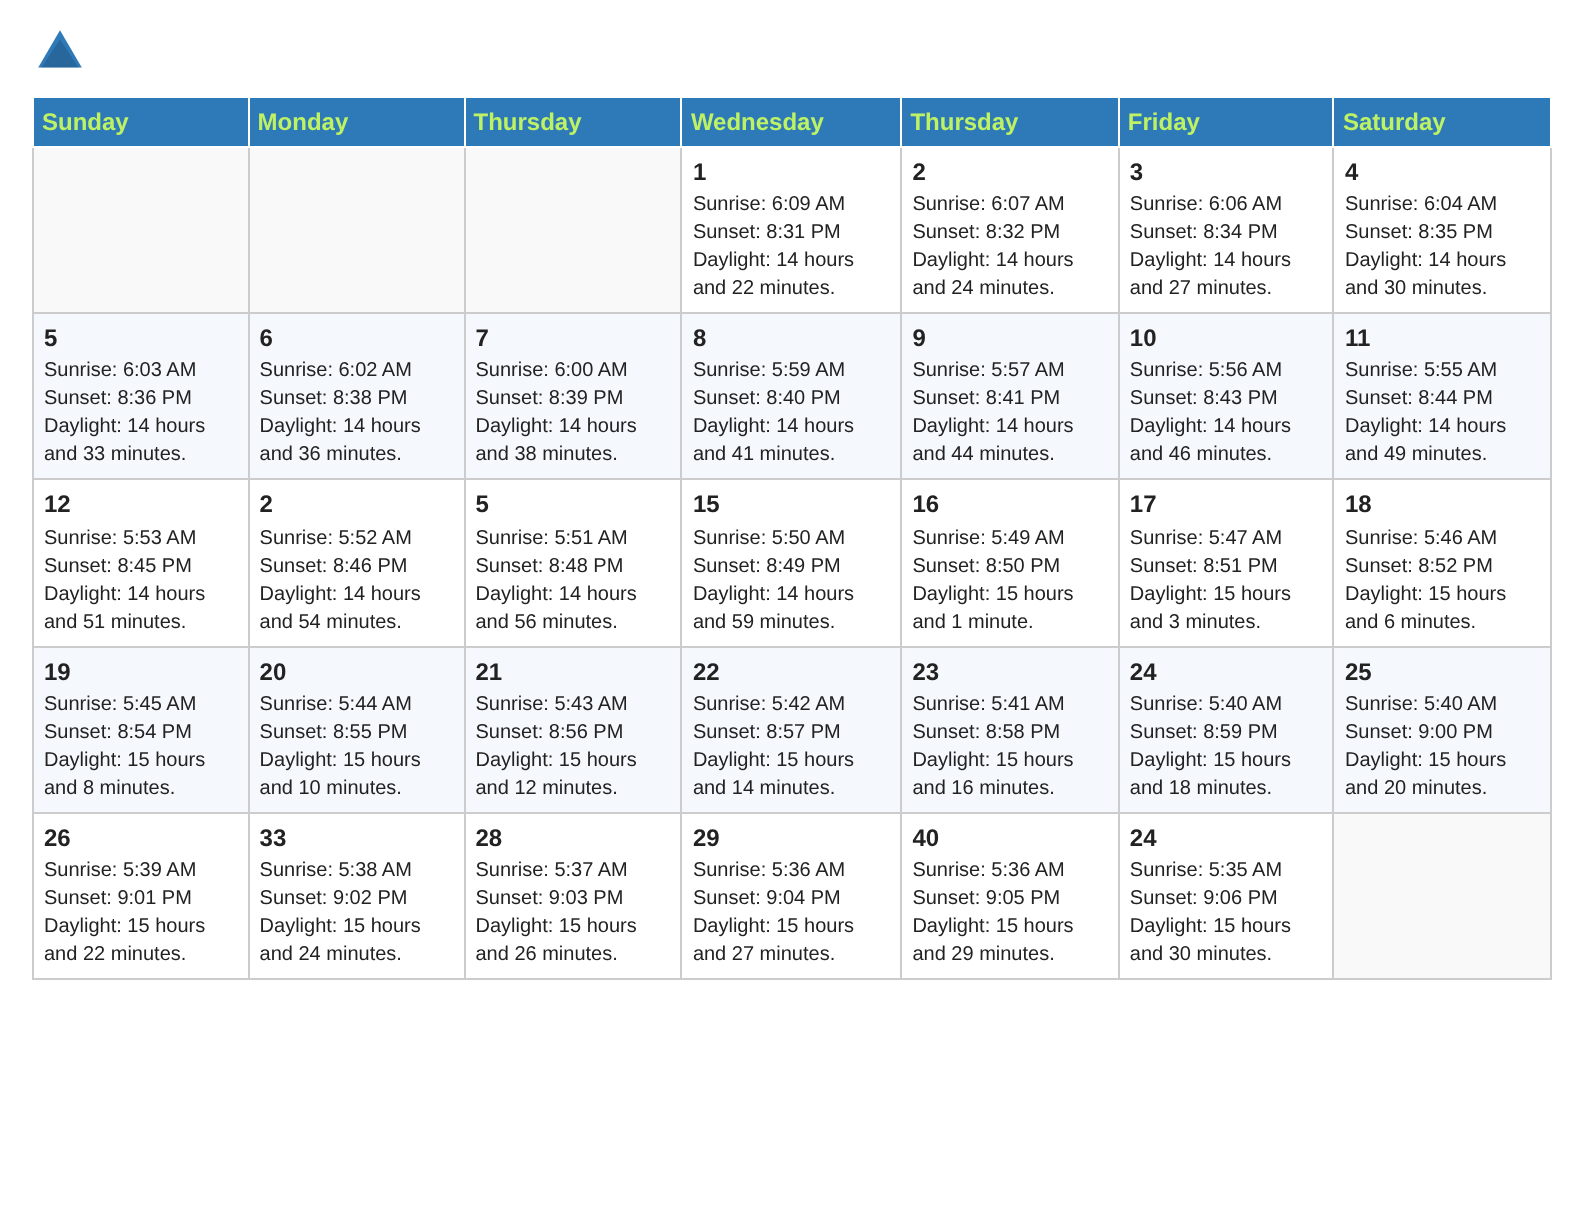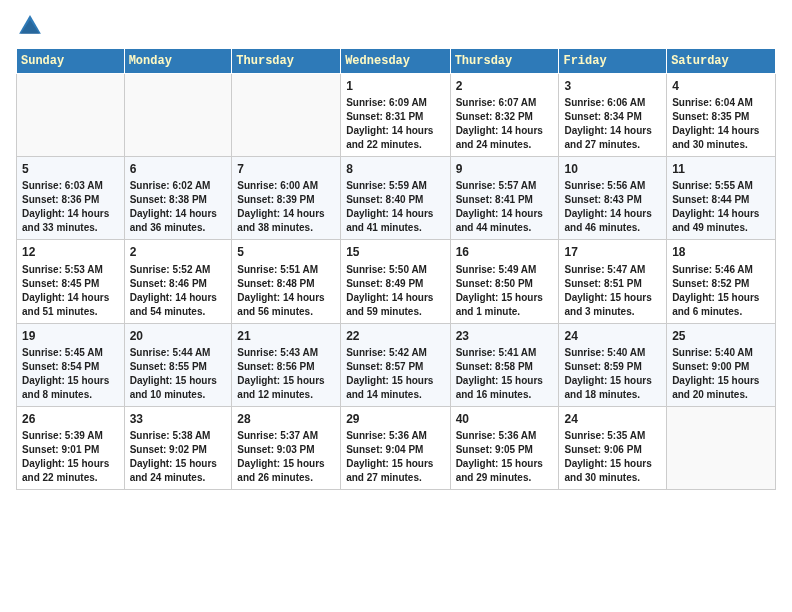--- a/index.html
+++ b/index.html
@@ -54,27 +54,26 @@
       color: #333;
       margin-top: 2px;
     }
     .calendar {
       width: 100%;
       border-collapse: collapse;
       font-size: 10.5px;
     }
     .calendar th {
       background: #2e7ab8;
-      color: #fef9c3;
+      color: #bef264;
       padding: 5px 4px;
       text-align: left;
       font-size: 12px;
       font-weight: bold;
       border: 1px solid #fff;
-      font-family: Liberation Mono, monospace;
     }
     .calendar td {
       border: 1px solid #ccc;
       vertical-align: top;
       padding: 4px 5px;
       width: 113px;
       min-height: 80px;
       background: #fff;
       color: #222;
       line-height: 1.35;
@@ -85,21 +84,20 @@
     .day-num {
       font-weight: bold;
       font-size: 12px;
       display: block;
       margin-bottom: 2px;
     }
     .day-info {
       font-size: 10px;
       color: #222;
       line-height: 1.4;
-      font-weight: bold;
     }
     .empty-cell {
       background: #f9f9f9 !important;
     }
   </style>
 </head>
 <body>
 
 <div class="page">
   <div class="header">

